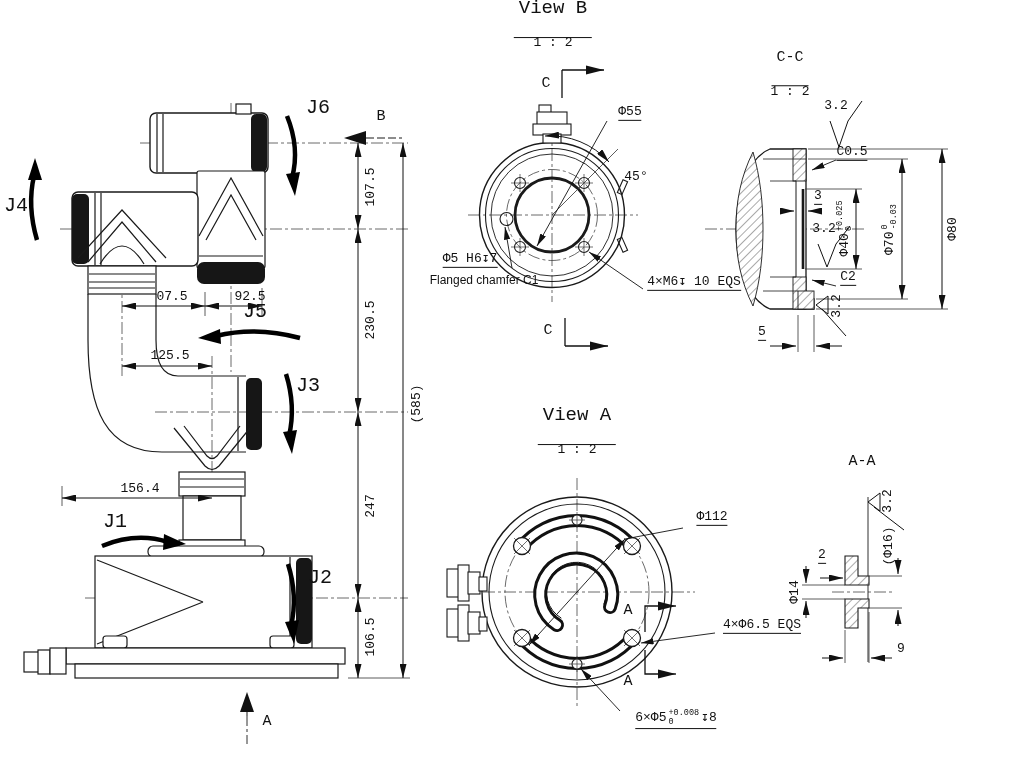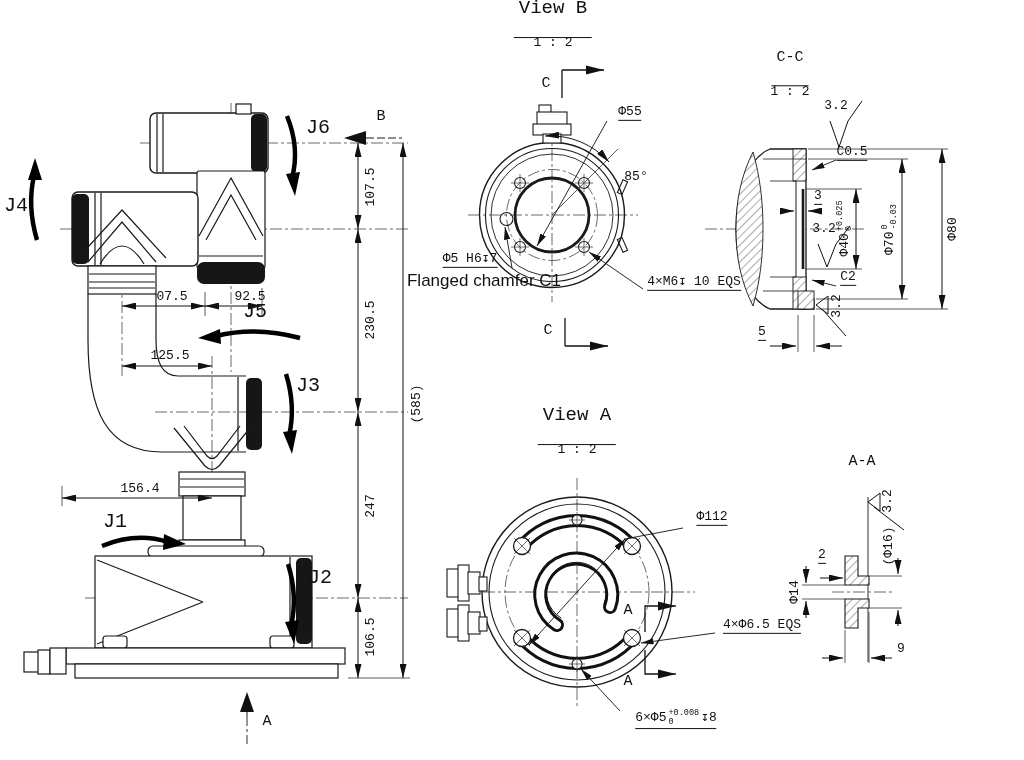--- a/index.html
+++ b/index.html
@@ -8,21 +8,21 @@
   svg{position:absolute;left:0;top:0;}
   .lbl{position:absolute;transform:translate(-50%,-50%);font-size:13px;line-height:1.1;
        white-space:nowrap;color:#111;}
   .rot{transform:translate(-50%,-50%) rotate(-90deg);}
   .u{border-bottom:1.2px solid #111;padding-bottom:1px;}
   .j{font-size:20px;}
   .mk{font-size:15px;}
   .vt{font-family:Liberation Mono, monospace;font-size:19px;
       border-bottom:1.4px solid #111;padding:0 5px 18px;}
   .vs{font-size:13px;}
-  .note{font-family:"Liberation Sans","DejaVu Sans",sans-serif;font-size:17px;}
+  .note{font-family:"Liberation Sans","DejaVu Sans",sans-serif;font-size:12px;}
   .row{display:flex;align-items:center;gap:1px;}
   .st{display:inline-flex;flex-direction:column;align-items:flex-start;
       font-size:8.5px;line-height:1.05;margin:0 1px;}
 </style>
 </head>
 <body>
 
 <div id="stage">
 
 <svg width="1024" height="760" viewBox="0 0 1024 760">
@@ -303,21 +303,21 @@
       <path d="M822,658 H843" marker-end="url(#ah)"></path>
           <path d="M892,658 H871" marker-end="url(#ah)"></path>
       <path d="M820,578 H843" marker-end="url(#ah)"></path>
     </g>
     <g stroke="#111" stroke-width="1">
       <path d="M868,502 L880,493 M868,502 L880,511 M880,493 V511 M874,507 L904,530"></path>
     </g>
   </g>
 </svg>
 
-<div class="lbl j" style="left:318px;top:128px">J6</div>
+<div class="lbl j" style="left:318px;top:108px">J6</div>
 <div class="lbl j" style="left:16px;top:206px">J4</div>
 <div class="lbl j" style="left:255px;top:312px">J5</div>
 <div class="lbl j" style="left:308px;top:386px">J3</div>
 <div class="lbl j" style="left:115px;top:522px">J1</div>
 <div class="lbl j" style="left:320px;top:578px">J2</div>
 <div class="lbl mk" style="left:381px;top:117px">B</div>
 <div class="lbl mk" style="left:267px;top:722px">A</div>
 
 <div class="lbl rot" style="left:371px;top:187px">107.5</div>
 <div class="lbl rot" style="left:371px;top:320px">230.5</div>
@@ -327,21 +327,21 @@
 <div class="lbl" style="left:172px;top:297px">07.5</div>
 <div class="lbl" style="left:250px;top:297px">92.5</div>
 <div class="lbl" style="left:170px;top:356px">125.5</div>
 <div class="lbl" style="left:140px;top:489px">156.4</div>
 
 <div class="lbl vt" style="left:553px;top:18px">View B</div>
 <div class="lbl vs" style="left:553px;top:43px">1 : 2</div>
 <div class="lbl mk" style="left:546px;top:84px">C</div>
 <div class="lbl mk" style="left:548px;top:331px">C</div>
 <div class="lbl u" style="left:630px;top:113px">Φ55</div>
-<div class="lbl" style="left:636px;top:177px">85°</div>
+<div class="lbl" style="left:636px;top:177px">45°</div>
 <div class="lbl u" style="left:470px;top:260px">Φ5 H6↧7</div>
 <div class="lbl note" style="left:484px;top:281px">Flanged chamfer C1</div>
 <div class="lbl u" style="left:694px;top:283px">4×M6↧ 10 EQS</div>
 
 <div class="lbl vs vt" style="left:790px;top:68px;font-size:15px">C-C</div>
 <div class="lbl vs" style="left:790px;top:92px">1 : 2</div>
 <div class="lbl" style="left:836px;top:106px">3.2</div>
 <div class="lbl u" style="left:852px;top:153px">C0.5</div>
 <div class="lbl u" style="left:818px;top:197px">3</div>
 <div class="lbl" style="left:824px;top:229px">3.2</div>

